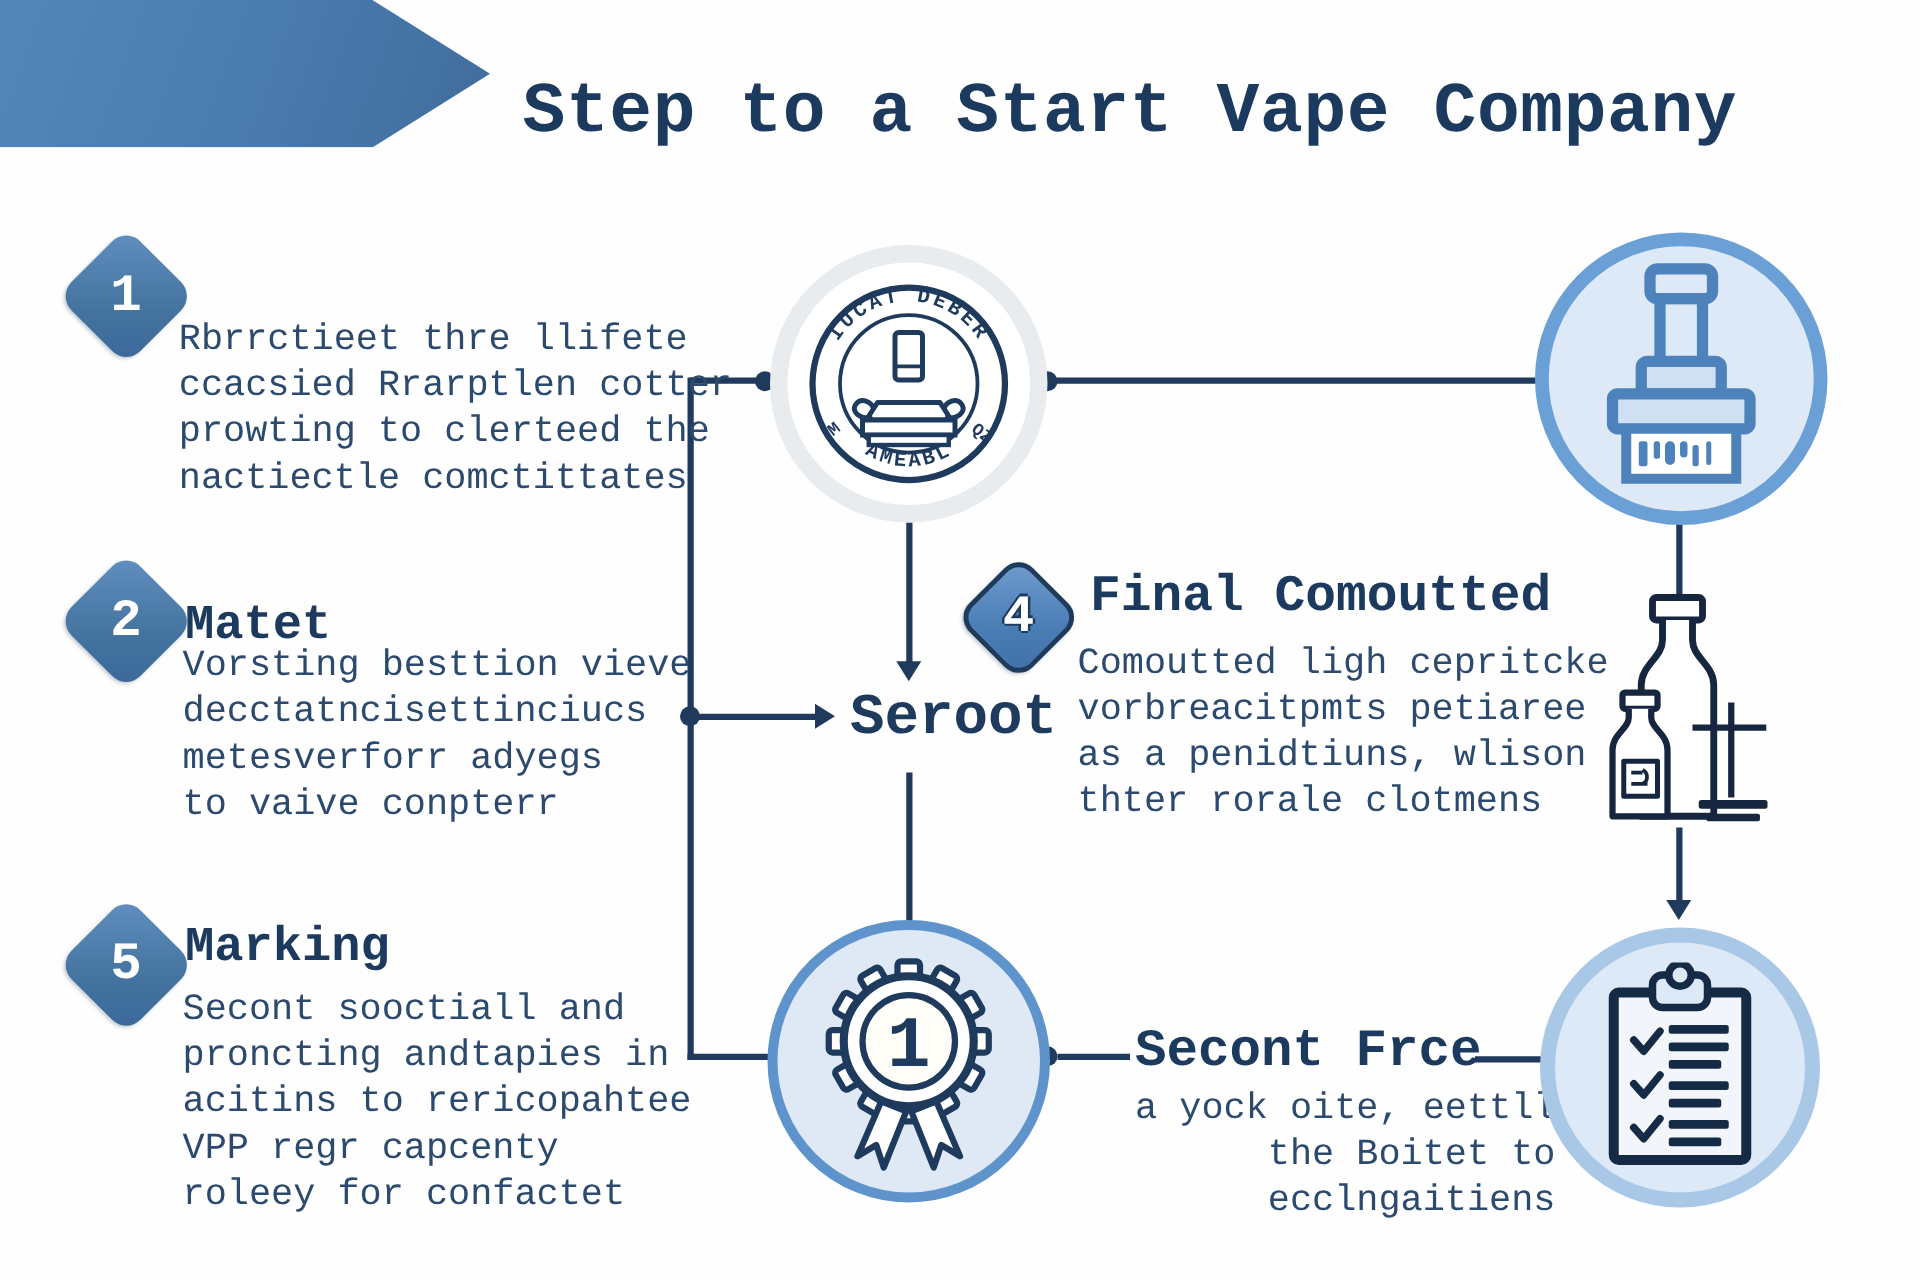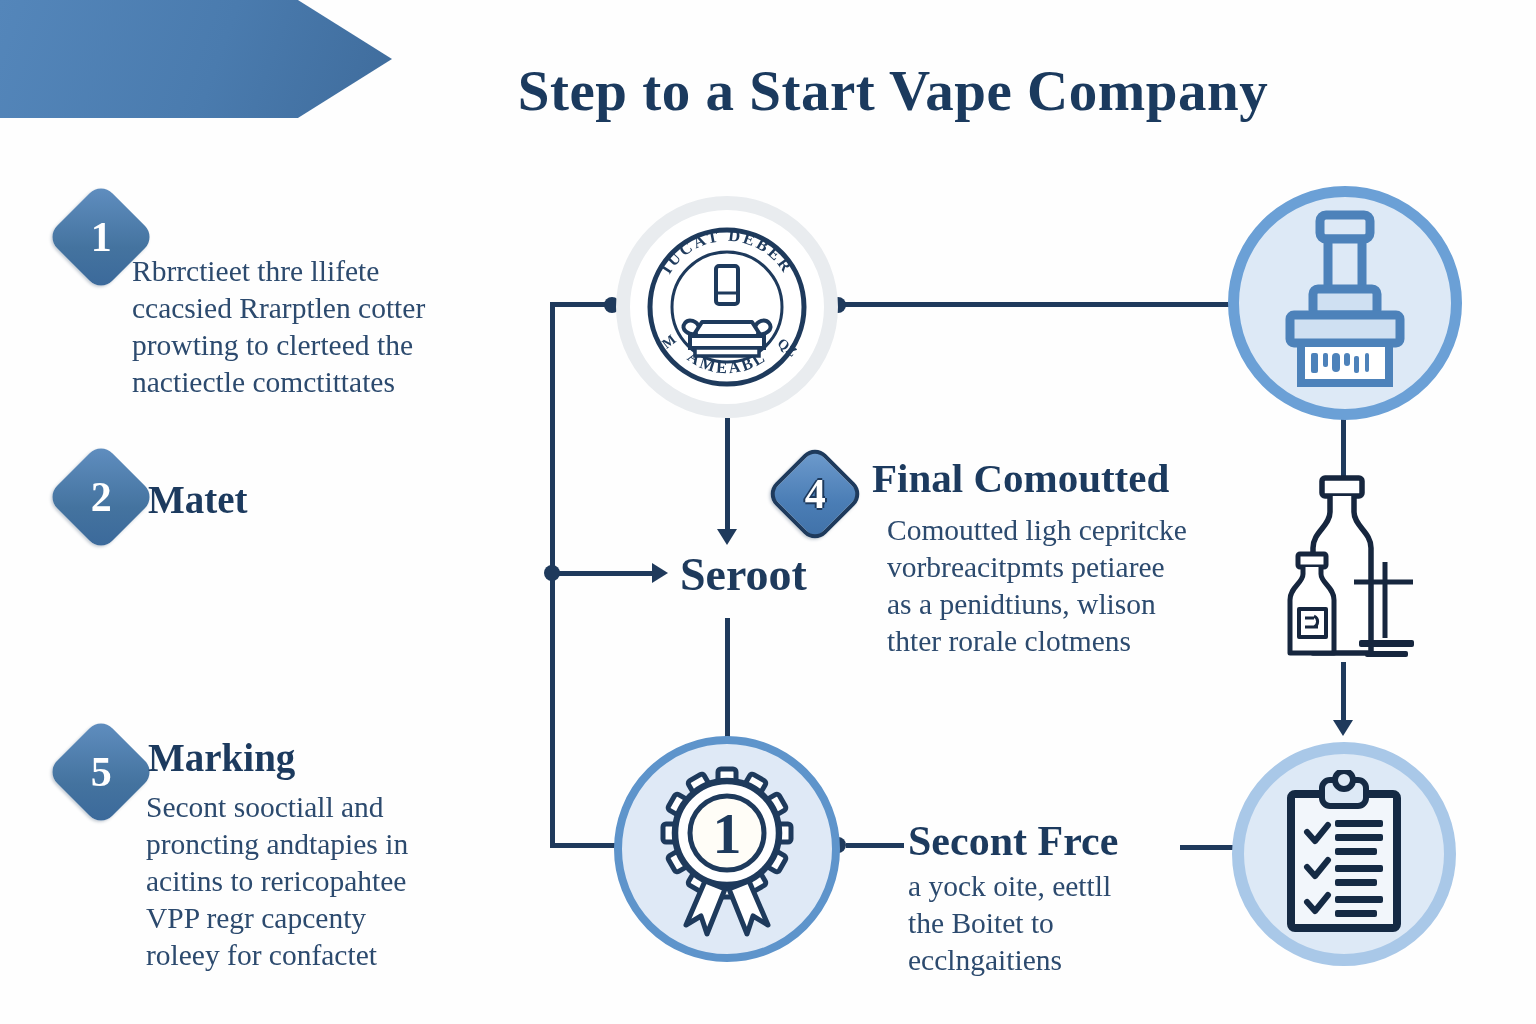--- a/index.html
+++ b/index.html
@@ -1,20 +1,20 @@
 <!DOCTYPE html>
 <html><head>
 <meta charset="utf-8">
 <style>
   * { margin:0; padding:0; box-sizing:border-box; }
   html,body { background:#ffffff; }
   #stage {
     position:relative; width:1536px; height:1024px; overflow:hidden;
     background:#fefefe;
-    font-family:Liberation Serif, serif;
+    font-family:Liberation Mono, monospace;
     color:#1e3a5c;
   }
   .abs { position:absolute; }
 
   
   .banner {
     left:0; top:40; width:392px; height:118px;
     background:linear-gradient(110deg,#5486ba 0%,#4a7bae 55%,#3f6c9c 100%);
     clip-path:polygon(0 0, 76% 0, 100% 50%, 76% 100%, 0 100%);
   }
@@ -85,45 +85,49 @@
   <div class="abs line" style="left:1341px; top:662px; width:5px; height:60px;"></div>
   <div class="abs arr-down" style="left:1333px; top:720px;"></div>
   <div class="abs dot" style="left:604px; top:297px;"></div>
   <div class="abs dot" style="left:830px; top:297px;"></div>
   <div class="abs dot" style="left:544px; top:565px;"></div>
   <div class="abs dot" style="left:830px; top:837px;"></div>
 
   <div class="abs diamond" style="left:62px; top:198px;">
     <span>1</span>
   </div>
-  <div class="abs step-body" style="left:132px; top:253px;">Rbrrctieet thre llifete
+  <div class="abs step-body" style="left:143px; top:253px;">Rbrrctieet thre llifete
 ccacsied Rrarptlen cotter
 prowting to clerteed the
 nactiectle comctittates</div>
 
   <div class="abs diamond" style="left:62px; top:458px;">
     <span>2</span>
   </div>
   <div class="abs step-heading" style="left:148px; top:479px;">Matet</div>
+  <div class="abs step-body" style="left:146px; top:514px;">Vorsting besttion vieve
+decctatncisettinciucs
+metesverforr adyegs
+to vaive conpterr</div>
 
   <div class="abs diamond" style="left:62px; top:733px;">
     <span>5</span>
   </div>
   <div class="abs step-body" style="left:146px; top:789px;">Secont sooctiall and
 proncting andtapies in
 acitins to rericopahtee
 VPP regr capcenty
 roleey for confactet</div>
   <div class="abs step-heading" style="left:148px; top:737px;">Marking</div>
 
   <div class="abs diamond outlined" style="left:779px; top:458px;">
     <span>4</span>
   </div>
   <div class="abs step-heading" style="left:872px; top:456px; font-size:41px;">Final Comoutted</div>
-  <div class="abs step-body" style="left:862px; top:512px;margin-left:25px;">Comoutted ligh cepritcke
+  <div class="abs step-body" style="left:862px; top:512px;">Comoutted ligh cepritcke
 vorbreacitpmts petiaree
 as a penidtiuns, wlison
 thter rorale clotmens</div>
 
   <svg class="abs" style="left:610px; top:190px;" width="234" height="234" viewBox="0 0 234 234">
     <circle cx="117" cy="117" r="104" fill="#ffffff" stroke="#e9ecef" stroke-width="14"></circle>
     <circle cx="117" cy="117" r="77" fill="#ffffff" stroke="#1e3a5c" stroke-width="5"></circle>
     <circle cx="117" cy="117" r="55" fill="none" stroke="#1e3a5c" stroke-width="3"></circle>
     <defs>
       <path id="arcTop" d="M 51 117 A 66 66 0 0 1 183 117"></path>
@@ -144,21 +148,21 @@
       <path d="M88 144 c-10 2 -18 -5 -13 -11 c4 -5 12 -2 14 4" stroke-width="4" fill="none"></path>
       <path d="M146 144 c10 2 18 -5 13 -11 c-4 -5 -12 -2 -14 4" stroke-width="4" fill="none"></path>
       <rect x="80" y="146" width="74" height="12" stroke-width="4"></rect>
       <rect x="85" y="158" width="64" height="8" stroke-width="3.5"></rect>
     </g>
   </svg>
 
   <div class="abs big-label" style="left:680px; top:548px;">Seroot</div>
 
   <div class="abs step-heading" style="left:908px; top:818px; font-size:42px;">Secont Frce</div>
-  <div class="abs step-body" style="left:908px; top:868px;">a yock oite, eettll
+  <div class="abs step-body" style="left:908px; top:868px;text-align:right;">a yock oite, eettll
 the Boitet to
 ecclngaitiens</div>
 
   <div class="abs node-circle nc-bottom-mid">
     <svg width="184" height="192" viewBox="0 0 184 192">
       <g stroke="#1e3a5c" stroke-width="5" fill="#ffffff">
         <g>
           <rect x="83" y="16" width="18" height="15" rx="3"></rect>
           <rect x="83" y="16" width="18" height="15" rx="3" transform="rotate(30 92 80)"></rect>
           <rect x="83" y="16" width="18" height="15" rx="3" transform="rotate(60 92 80)"></rect>

